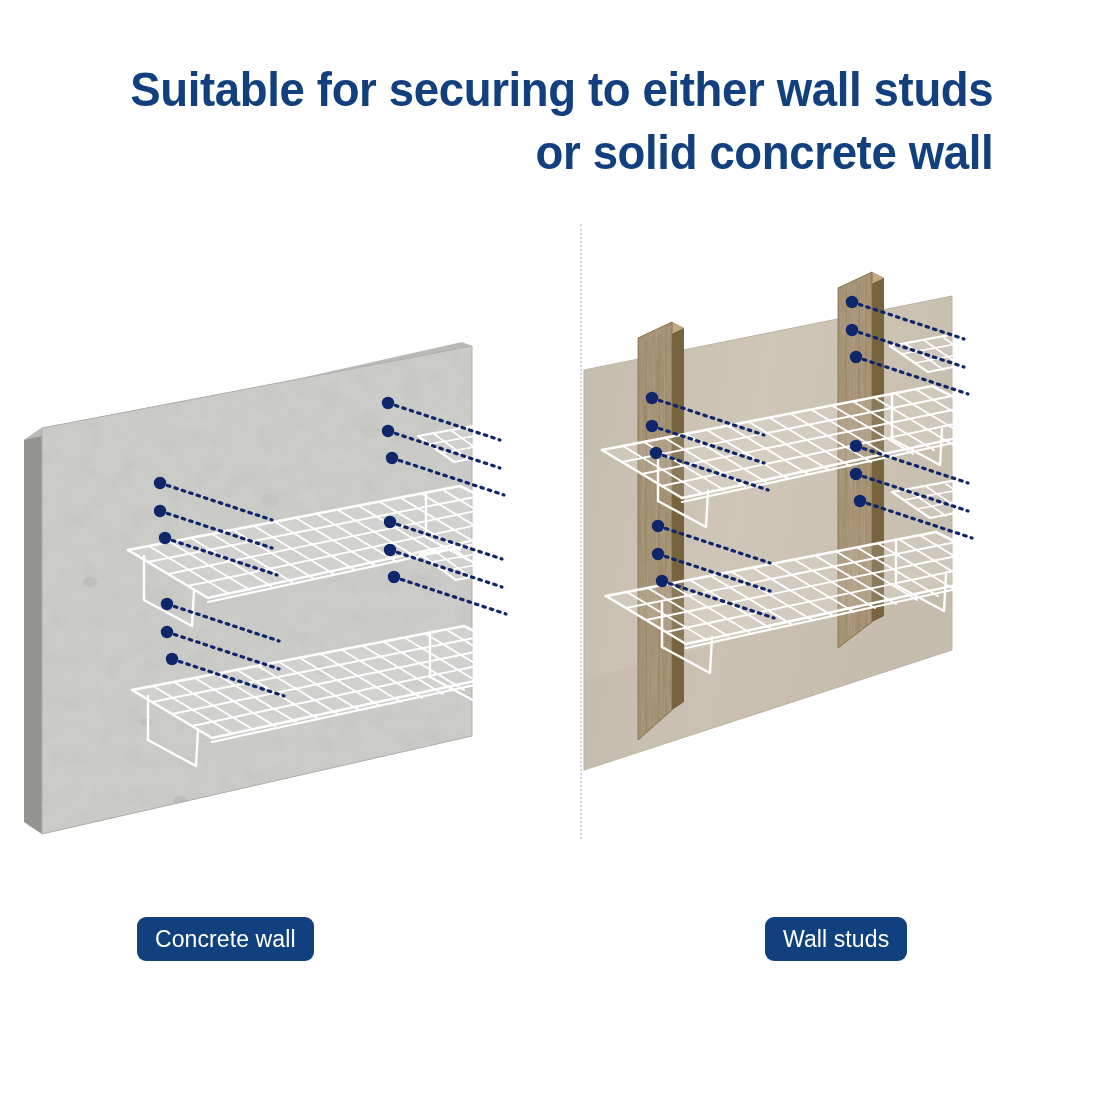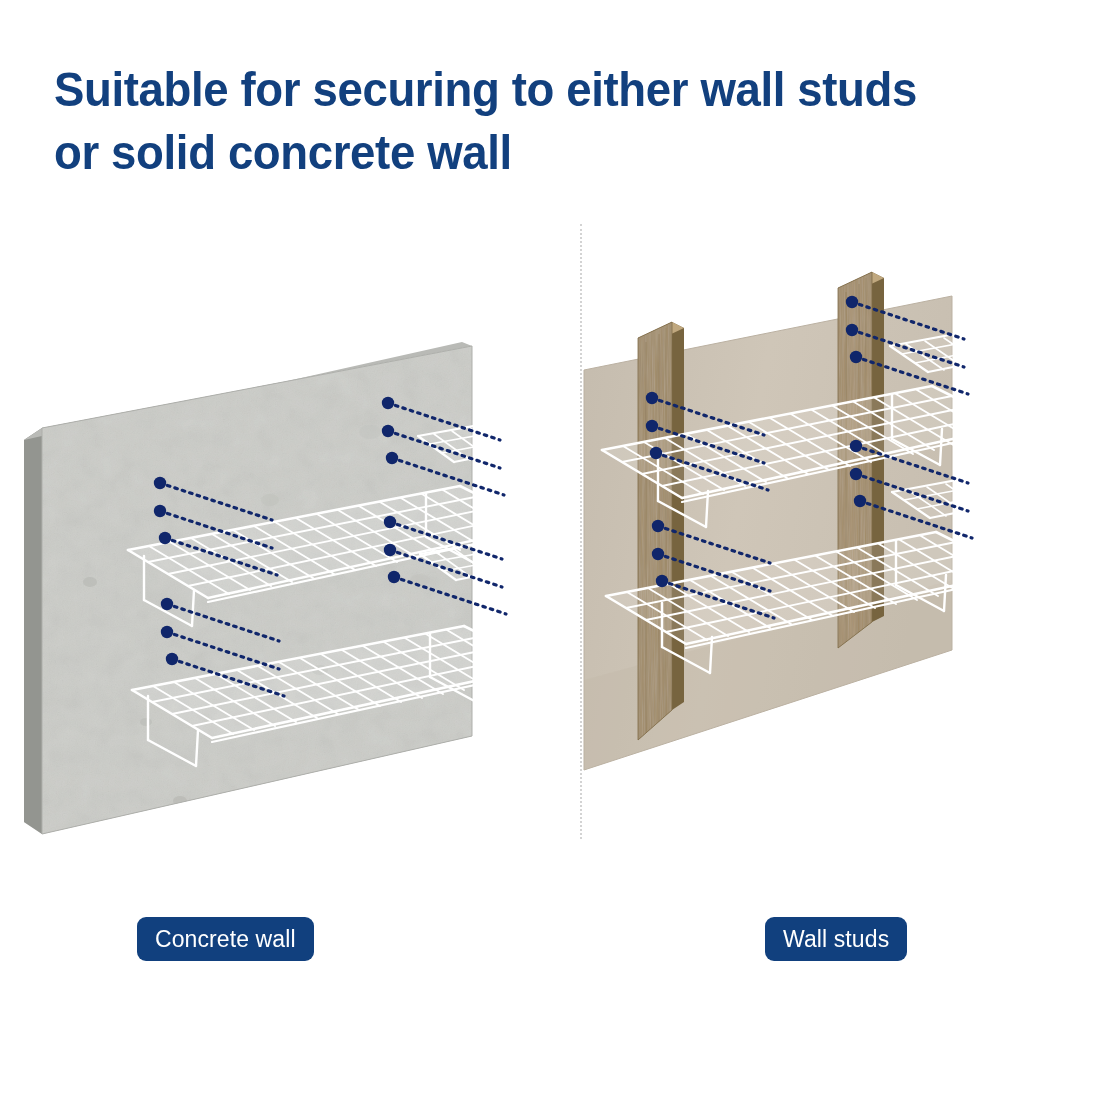--- a/index.html
+++ b/index.html
@@ -11,20 +11,21 @@
   body {
     font-family: "Liberation Sans", sans-serif;
     -webkit-font-smoothing: antialiased;
   }
   #canvas {
     position: relative;
     width: 1100px;
     height: 1100px;
     background: #ffffff;
     overflow: hidden;
+    text-align: right;
   }
 
   
   .headline {
     position: absolute;
     left: 54px;
     top: 58px;
     width: 1010px;
     color: #12407e;
     font-family: "Liberation Sans Narrow", "Liberation Sans", sans-serif;

